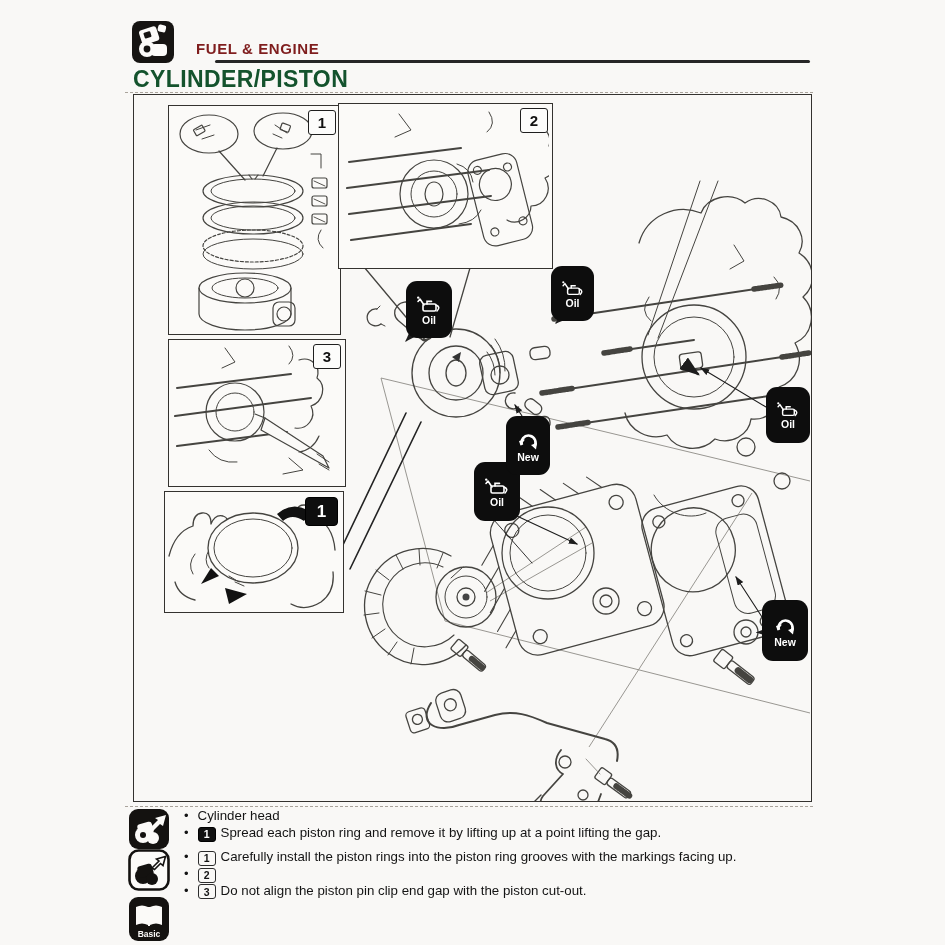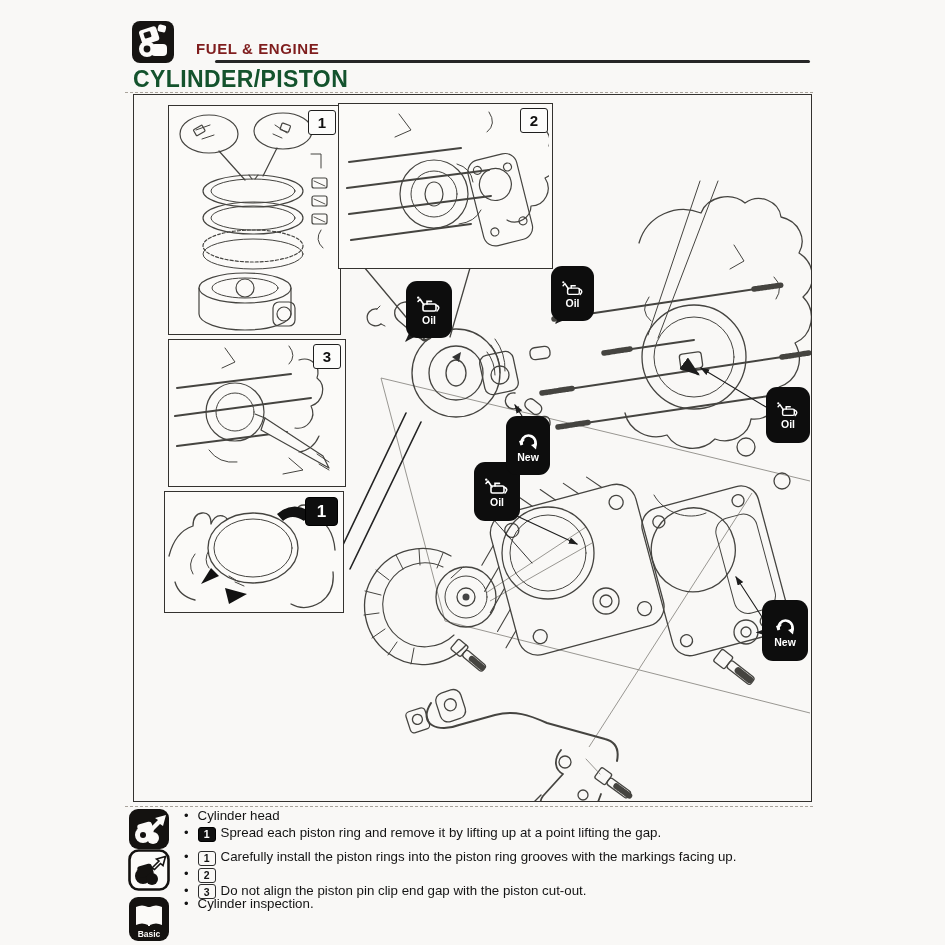--- a/index.html
+++ b/index.html
@@ -496,17 +496,14 @@
       <rect x="1" y="1" width="40" height="44" rx="9" fill="#141210"></rect>
       <g fill="#fbfaf8">
         <path d="M8,11 q6,-3 12,0 v18 q-6,-3 -12,0 z"></path>
         <path d="M34,11 q-6,-3 -12,0 v18 q6,-3 12,0 z"></path>
         <rect x="20" y="11" width="2" height="19"></rect>
       </g>
       <text x="21" y="41" text-anchor="middle" font-family="Liberation Sans, sans-serif" font-size="8.5" font-weight="bold" fill="#fbfaf8">Basic</text>
     </svg>
   </div>
   <div class="note-items">
-    <div class="note-item">
-      <span>Cylinder inspection.</span>
-    </div>
   </div>
 </div>
 
 </body></html>

